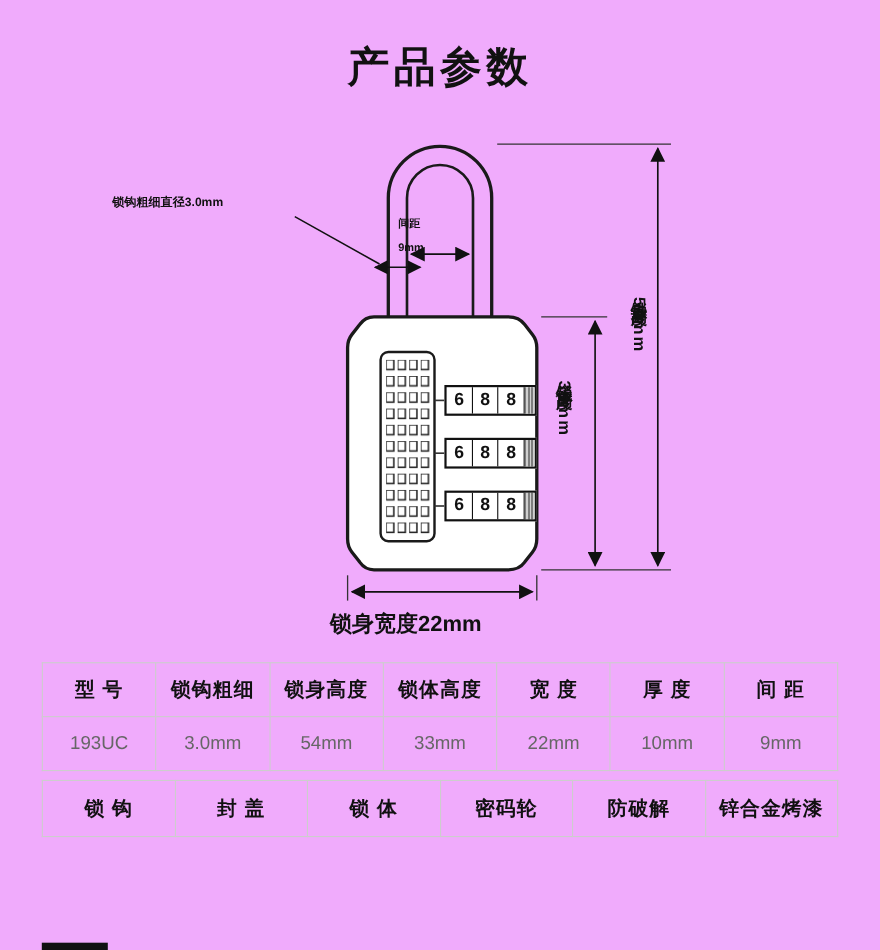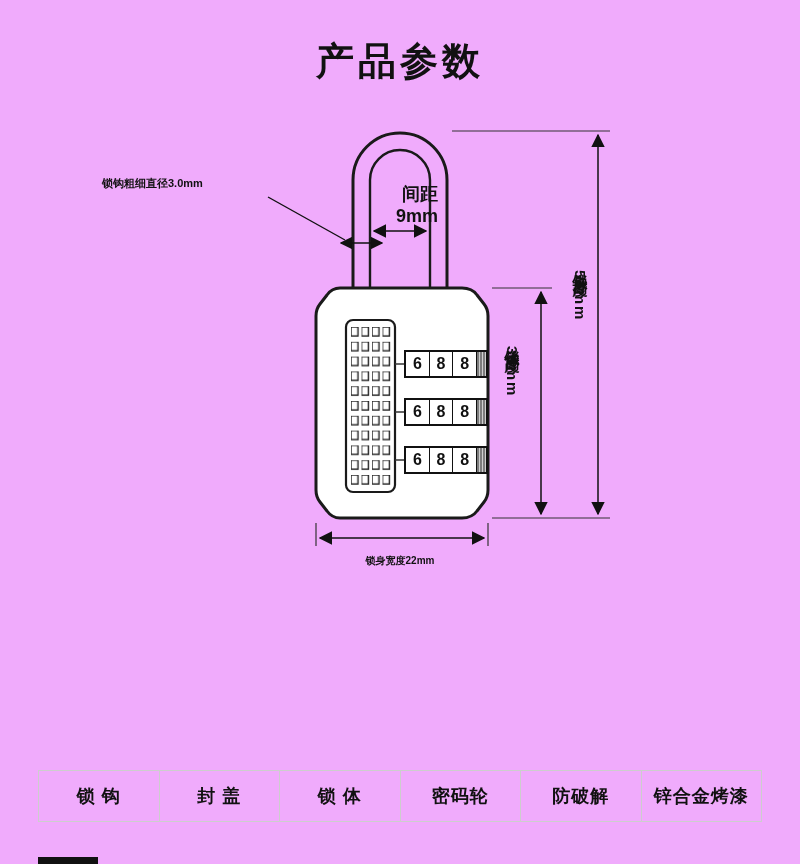--- a/index.html
+++ b/index.html
@@ -7,28 +7,28 @@
     position:relative;width:800px;height:864px;background:#f0abfc;overflow:hidden;
     font-family:Liberation Sans, sans-serif;color:#111;
   }
   .title{
     position:absolute;top:36px;left:0;width:100%;text-align:center;
     font-size:38px;font-weight:800;letter-spacing:4px;
   }
   .diagram-svg{position:absolute;top:0;left:0;}
   .lbl{position:absolute;color:#111;}
   .shackle-label{left:102px;top:176px;font-size:11px;font-weight:600;white-space:nowrap;}
-  .gap-label{left:362px;top:183px;width:76px;text-align:right;font-size:18px;font-weight:600;line-height:22px;}
+  .gap-label{left:362px;top:193px;width:76px;text-align:left;font-size:10px;font-weight:600;line-height:22px;}
   .v-label{
     writing-mode:vertical-rl;text-orientation:mixed;
     font-size:15px;font-weight:600;letter-spacing:2px;white-space:nowrap;
   }
   .body-height-label{left:502px;top:338px;}
   .total-height-label{left:570px;top:262px;}
-  .width-label{left:300px;top:554px;width:200px;text-align:center;font-size:10px;font-weight:600;}
+  .width-label{left:300px;top:554px;width:200px;font-size:20px;font-weight:600;}
 
   .dial-row{
     position:absolute;left:404px;width:84px;height:28px;display:flex;
     border:2px solid #111;background:#fff;box-sizing:border-box;
   }
   .dial-row.r0{top:350px}.dial-row.r1{top:398px}.dial-row.r2{top:446px}
   .dial-row .cell{
     flex:1;display:flex;align-items:center;justify-content:center;
     font-size:16px;font-weight:700;border-left:1.5px solid #111;color:#111;
   }
@@ -38,21 +38,21 @@
     background:repeating-linear-gradient(to right,#7d7d7d 0 1.5px,#cfcfcf 1.5px 3px);
   }
 
   table.spec{position:absolute;left:38px;width:724px;border-collapse:collapse;table-layout:fixed;}
   table.spec th,table.spec td{border:1px solid #cdcdcd;text-align:center;padding:0;}
   table.spec th{font-size:18px;font-weight:700;color:#111;letter-spacing:1px;}
   table.spec td{font-size:17px;font-weight:400;color:#666;}
   #spec-table{top:602px;}
   #spec-table th{height:48px;}
   #spec-table td{height:48px;}
-  #material-table{top:770px;}
+  #material-table{top:709px;}
   #material-table th{height:50px;}
   #material-table td{height:50px;}
 
   .partial-bar{position:absolute;left:38px;top:857px;width:60px;height:7px;background:#111;}
 </style>
 </head>
 <body>
 
 <div class="page">
 
@@ -133,20 +133,42 @@
     <div class="lbl shackle-label">锁钩粗细直径3.0mm</div>
     <div class="lbl gap-label">
       <div>间距</div>
       <div>9mm</div>
     </div>
     <div class="lbl v-label body-height-label">锁体高度33mm</div>
     <div class="lbl v-label total-height-label">锁身高度54mm</div>
     <div class="lbl width-label">锁身宽度22mm</div>
   </div>
 
+  <table class="spec" id="spec-table">
+    <tbody>
+      <tr>
+        <th>型 号</th>
+        <th>锁钩粗细</th>
+        <th>锁身高度</th>
+        <th>锁体高度</th>
+        <th>宽 度</th>
+        <th>厚 度</th>
+        <th>间 距</th>
+      </tr>
+      <tr>
+        <td>193UC</td>
+        <td>3.0mm</td>
+        <td>54mm</td>
+        <td>33mm</td>
+        <td>22mm</td>
+        <td>10mm</td>
+        <td>9mm</td>
+      </tr>
+    </tbody>
+  </table>
 
   <table class="spec" id="material-table">
     <tbody>
       <tr>
         <th>锁 钩</th>
         <th>封 盖</th>
         <th>锁 体</th>
         <th>密码轮</th>
         <th>防破解</th>
         <th>锌合金烤漆</th>

